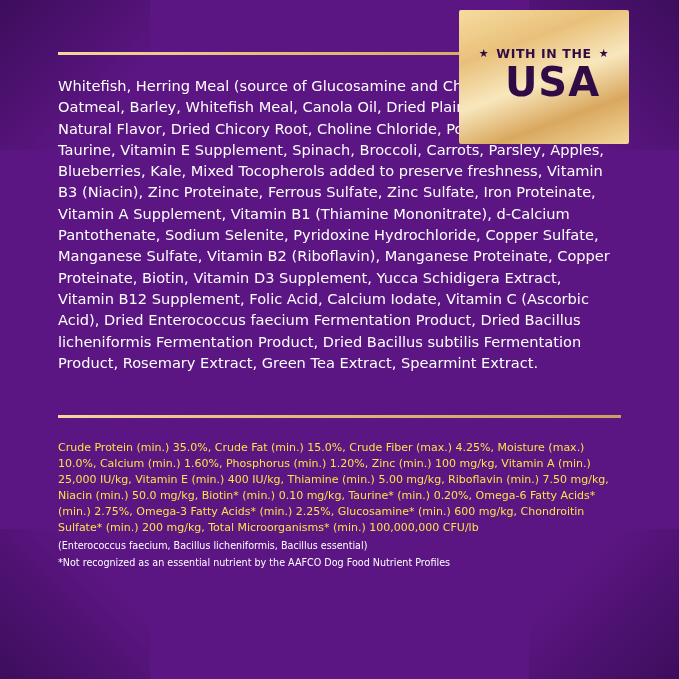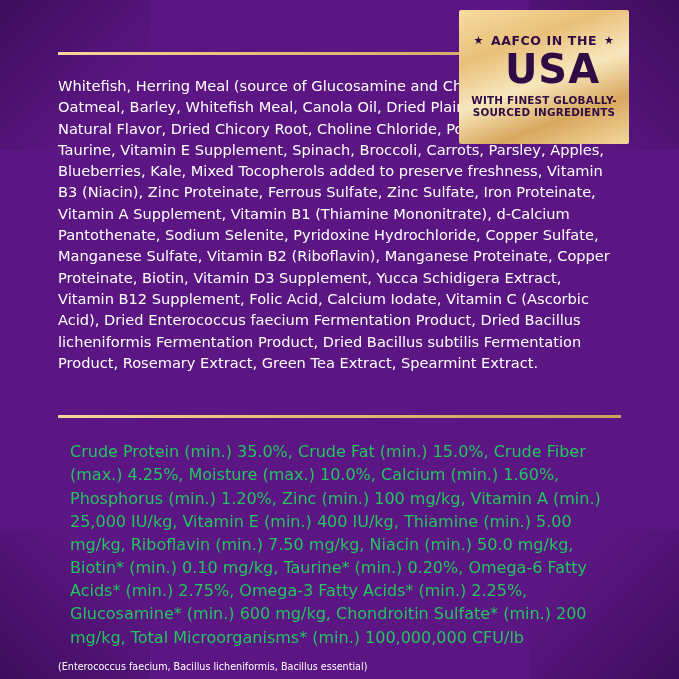--- a/index.html
+++ b/index.html
@@ -114,24 +114,24 @@
     color: #ffffff;
     margin: 0;
     max-width: 563px;
   }
 
   #analysis-section { margin-top: 42px; }
   #analysis-section .section-title { letter-spacing: 1.2px; }
   #analysis-section .rule { margin-bottom: 22px; }
 
   .analysis-text {
-    font-size: 16px;
+    font-size: 11px;
     line-height: 1.45;
-    color: #22c55e;
-    margin: 12px;
+    color: #fde047;
+    margin: 0;
     max-width: 563px;
   }
   .footnote {
     font-size: 9.6px;
     line-height: 1.34;
     color: #ffffff;
     margin: 4px 0 0 0;
     max-width: 563px;
   }
 </style>
@@ -141,25 +141,24 @@
 <div class="bg-corner tl"></div>
 <div class="bg-corner tr"></div>
 <div class="bg-corner bl"></div>
 <div class="bg-corner br"></div>
 
 <div class="page">
 
   <div class="usa-badge">
     <div class="made-line">
       <span class="star">★</span>
-      <span>AAFCO IN THE</span>
+      <span>WITH IN THE</span>
       <span class="star">★</span>
     </div>
     <div class="usa">USA</div>
-    <div class="sub">WITH FINEST GLOBALLY-SOURCED INGREDIENTS</div>
   </div>
 
   <section id="ingredients-section">
     <div class="rule"></div>
     <p class="body-text">Whitefish, Herring Meal (source of Glucosamine and Chondroitin Sulfate), Oatmeal, Barley, Whitefish Meal, Canola Oil, Dried Plain Beet Pulp, Flaxseed, Natural Flavor, Dried Chicory Root, Choline Chloride, Potassium Chloride, Taurine, Vitamin E Supplement, Spinach, Broccoli, Carrots, Parsley, Apples, Blueberries, Kale, Mixed Tocopherols added to preserve freshness, Vitamin B3 (Niacin), Zinc Proteinate, Ferrous Sulfate, Zinc Sulfate, Iron Proteinate, Vitamin A Supplement, Vitamin B1 (Thiamine Mononitrate), d-Calcium Pantothenate, Sodium Selenite, Pyridoxine Hydrochloride, Copper Sulfate, Manganese Sulfate, Vitamin B2 (Riboflavin), Manganese Proteinate, Copper Proteinate, Biotin, Vitamin D3 Supplement, Yucca Schidigera Extract, Vitamin B12 Supplement, Folic Acid, Calcium Iodate, Vitamin C (Ascorbic Acid), Dried Enterococcus faecium Fermentation Product, Dried Bacillus licheniformis Fermentation Product, Dried Bacillus subtilis Fermentation Product, Rosemary Extract, Green Tea Extract, Spearmint Extract.</p>
   </section>
 
   <section id="analysis-section">
     <div class="rule"></div>
     <p class="analysis-text">Crude Protein (min.) 35.0%, Crude Fat (min.) 15.0%, Crude Fiber (max.) 4.25%, Moisture (max.) 10.0%, Calcium (min.) 1.60%, Phosphorus (min.) 1.20%, Zinc (min.) 100 mg/kg, Vitamin A (min.) 25,000 IU/kg, Vitamin E (min.) 400 IU/kg, Thiamine (min.) 5.00 mg/kg, Riboflavin (min.) 7.50 mg/kg, Niacin (min.) 50.0 mg/kg, Biotin* (min.) 0.10 mg/kg, Taurine* (min.) 0.20%, Omega-6 Fatty Acids* (min.) 2.75%, Omega-3 Fatty Acids* (min.) 2.25%, Glucosamine* (min.) 600 mg/kg, Chondroitin Sulfate* (min.) 200 mg/kg, Total Microorganisms* (min.) 100,000,000 CFU/lb</p>

